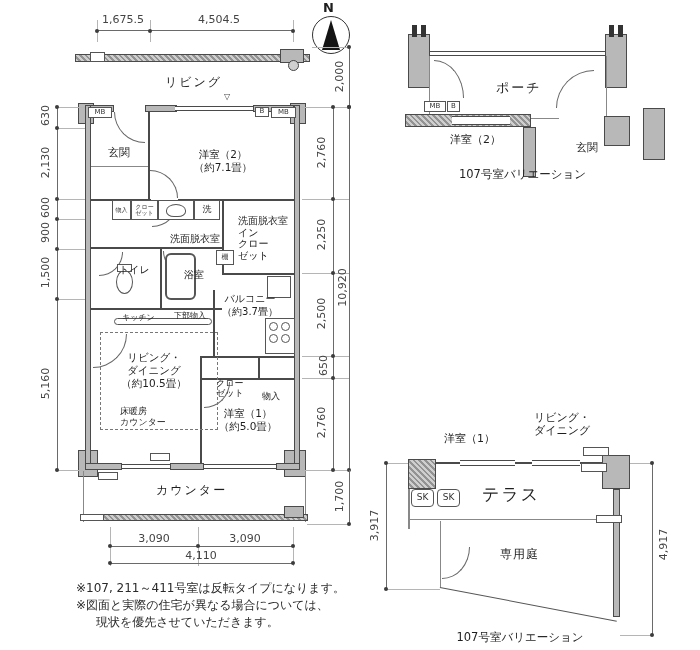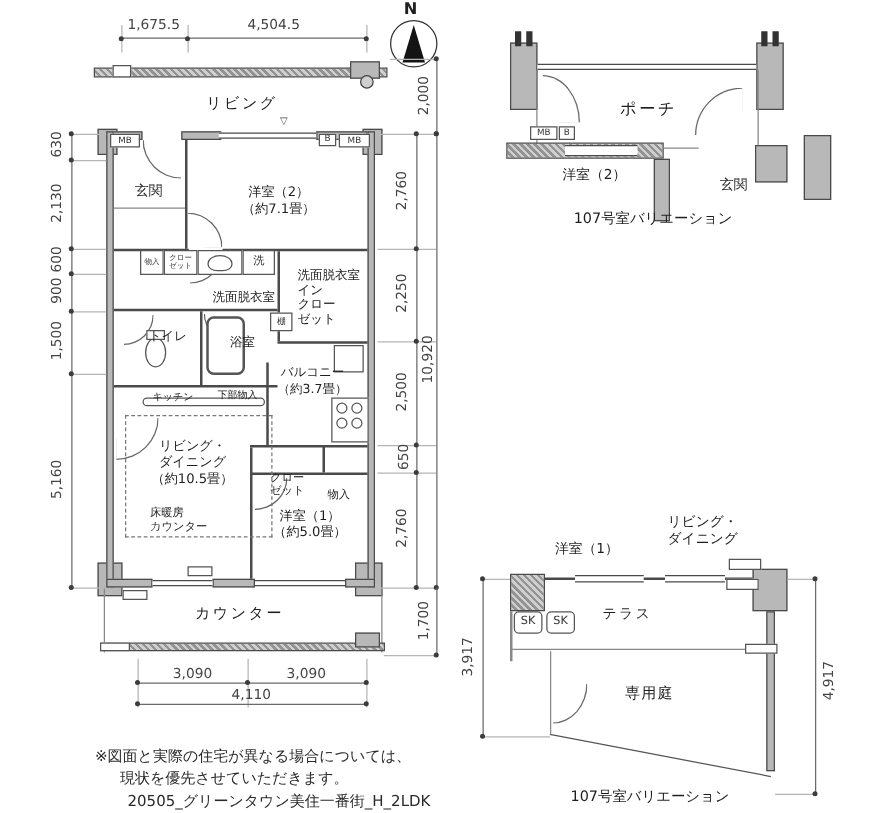--- a/index.html
+++ b/index.html
@@ -221,23 +221,23 @@
   <div class="tk" style="left:108px;top:544px"></div>
   <div class="tk" style="left:196px;top:544px"></div>
   <div class="tk" style="left:291px;top:544px"></div>
   <div class="dt" style="left:119px;top:532px;width:70px">3,090</div>
   <div class="dt" style="left:210px;top:532px;width:70px">3,090</div>
   <div class="dl" style="left:110px;top:563px;width:184px;height:1px"></div>
   <div class="tk" style="left:108px;top:561px"></div>
   <div class="tk" style="left:291px;top:561px"></div>
   <div class="dt" style="left:166px;top:549px;width:70px">4,110</div>
 
+  <div class="note" style="left:76px;top:580px">※107, 211～411号室は反転タイプになります。</div>
   <div class="note" style="left:76px;top:597px">※図面と実際の住宅が異なる場合については、</div>
   <div class="note" style="left:96px;top:614px">現状を優先させていただきます。</div>
-  <div class="note" style="left:102px;top:633px">20505_グリーンタウン美住一番街_H_2LDK</div>
 
   <div class="w" style="left:408px;top:34px;width:22px;height:54px"></div>
   <div class="abs" style="left:412px;top:25px;width:5px;height:12px;background:#333"></div>
   <div class="abs" style="left:421px;top:25px;width:5px;height:12px;background:#333"></div>
   <div class="w" style="left:605px;top:34px;width:22px;height:54px"></div>
   <div class="abs" style="left:609px;top:25px;width:5px;height:12px;background:#333"></div>
   <div class="abs" style="left:618px;top:25px;width:5px;height:12px;background:#333"></div>
   <div class="win" style="left:430px;top:51px;width:175px;height:5px"></div>
   <div class="lt" style="left:429px;top:56px;width:1px;height:60px"></div>
   <div class="lt" style="left:606px;top:56px;width:1px;height:64px"></div>
@@ -268,21 +268,21 @@
   <div class="bx" style="left:581px;top:463px;width:26px;height:9px"></div>
   <div class="w" style="left:613px;top:489px;width:7px;height:128px"></div>
   <div class="bx rd" style="left:411px;top:489px;width:23px;height:18px;font-size:9px">SK</div>
   <div class="bx rd" style="left:437px;top:489px;width:23px;height:18px;font-size:9px">SK</div>
   <div class="lt" style="left:408px;top:489px;width:2px;height:40px"></div>
   <div class="lt" style="left:408px;top:519px;width:212px;height:1px"></div>
   <div class="bx" style="left:596px;top:515px;width:26px;height:8px"></div>
   <div class="lt" style="left:440px;top:521px;width:1px;height:66px"></div>
   <div class="arcC" style="left:442px;top:547px;width:28px;height:32px"></div>
   <div class="abs" style="left:440px;top:587px;width:180px;height:1px;background:#555;transform:rotate(10.8deg);transform-origin:0 0"></div>
-  <div class="lb" style="left:482px;top:484px;font-size:11px;letter-spacing:2px">テラス</div>
+  <div class="lb" style="left:482px;top:484px;font-size:17px;letter-spacing:2px">テラス</div>
   <div class="lb" style="left:500px;top:547px;font-size:12px;letter-spacing:1px">専用庭</div>
   <div class="lb" style="left:450px;top:630px;width:140px;text-align:center;font-size:11.5px">107号室バリエーション</div>
 
   <div class="xl" style="left:386px;top:463px;width:22px;height:1px"></div>
   <div class="xl" style="left:386px;top:589px;width:54px;height:1px"></div>
   <div class="dl" style="left:386px;top:463px;width:1px;height:127px"></div>
   <div class="tk" style="left:384px;top:461px"></div>
   <div class="tk" style="left:384px;top:587px"></div>
   <span class="vt" style="left:344px;top:519px">3,917</span>
   <div class="xl" style="left:630px;top:463px;width:22px;height:1px"></div>

